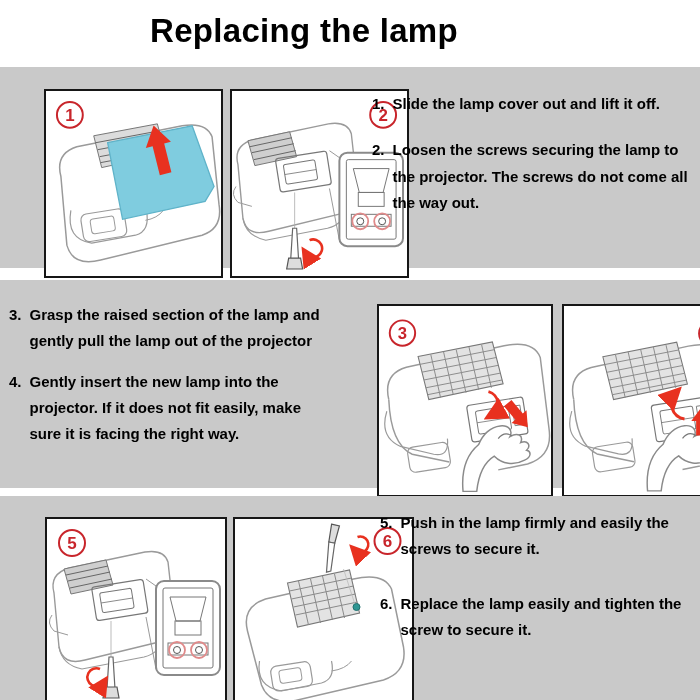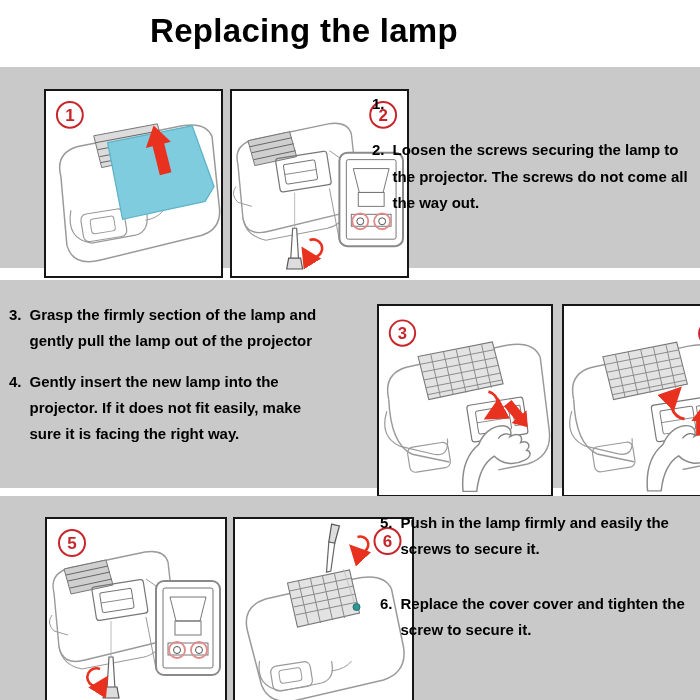--- a/index.html
+++ b/index.html
@@ -130,34 +130,35 @@
       <g>
         <circle cx="152" cy="24" r="13" fill="#fff" stroke="#c8252b" stroke-width="2"></circle>
         <text class="badge-text" x="152" y="30" text-anchor="middle" fill="#c8252b">2</text>
       </g>
     </svg>
   </figure>
 
   <div class="steps steps1">
     <div class="step">
       <span class="num">1.</span>
+      <span class="txt">Slide the lamp cover out and lift it off.</span>
     </div>
     <div class="step">
       <span class="num">2.</span>
       <span class="txt">Loosen the screws securing the lamp to the projector. The screws do not come all the way out.</span>
     </div>
   </div>
 </section>
 
 <section class="band band2">
 
   <div class="steps steps2">
     <div class="step">
       <span class="num">3.</span>
-      <span class="txt">Grasp the firmly section of the lamp and gently pull the lamp out of the projector</span>
+      <span class="txt">Grasp the raised section of the lamp and gently pull the lamp out of the projector</span>
     </div>
     <div class="step">
       <span class="num">4.</span>
       <span class="txt">Gently insert the new lamp into the projector. If it does not fit easily, make sure it is facing the right way.</span>
     </div>
   </div>
 
   <figure class="panel p3">
     <svg viewBox="0 0 176 186">
       <g fill="none" stroke="#9a9a9a" stroke-width="1.5">
@@ -339,16 +340,16 @@
     </svg>
   </figure>
 
   <div class="steps steps3">
     <div class="step">
       <span class="num">5.</span>
       <span class="txt">Push in the lamp firmly and easily the screws to secure it.</span>
     </div>
     <div class="step">
       <span class="num">6.</span>
-      <span class="txt">Replace the cover cover and tighten the screw to secure it.</span>
+      <span class="txt">Replace the lamp easily and tighten the screw to secure it.</span>
     </div>
   </div>
 </section>
 
 </body></html>

